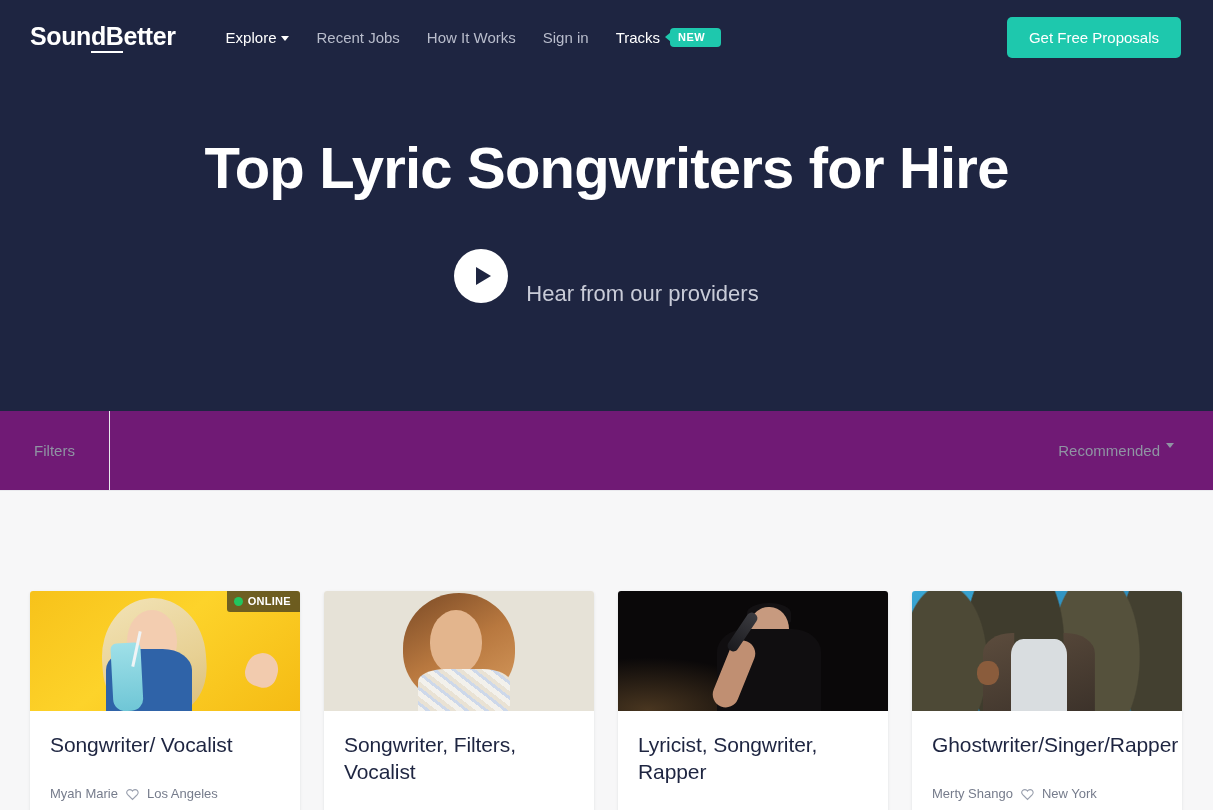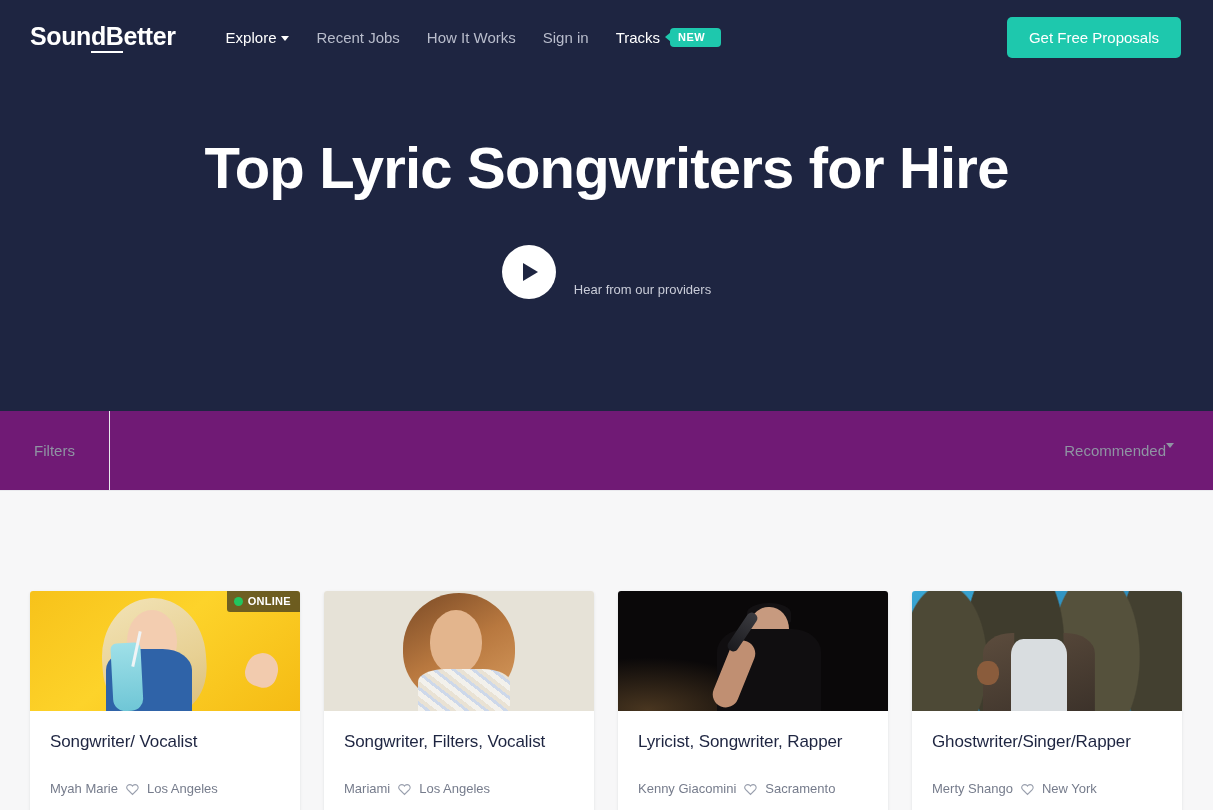--- a/index.html
+++ b/index.html
@@ -149,21 +149,21 @@
     flex: none;
   }
   .play-tri {
     width: 0; height: 0;
     border-top: 9px solid transparent;
     border-bottom: 9px solid transparent;
     border-left: 15px solid #1e2541;
     margin-left: 4px;
   }
   .hear-text {
-    font-size: 13px;
+    font-size: 22px;
     color: #c9ccd8;
     cursor: pointer;
     margin-top: 36px;
   }
 
   
   .filterbar {
     position: relative;
     height: 80px;
     background: #701a75;
@@ -180,21 +180,21 @@
     border-right: 1px solid #e9e9ed;
     cursor: pointer;
   }
   .filters-label {
     font-size: 15px;
     color: #8f94a3;
   }
   .filterbar-spacer { flex: 1; }
   .sort-control {
     display: flex;
-    gap: 0;
+    gap: 6px;
     padding-right: 39px;
     cursor: pointer;
   }
   .sort-label {
     font-size: 15px;
     color: #8f94a3;
   }
   .sort-caret {
     width: 0; height: 0;
     border-left: 4px solid transparent;
@@ -412,21 +412,21 @@
   }
   .online-dot {
     width: 9px; height: 9px;
     border-radius: 50%;
     background: #22c55e;
     flex: none;
   }
 
   .card-body { padding: 20px 20px 0 20px; }
   .card-title {
-    font-size: 17px;
+    font-size: 21px;
     font-weight: 500;
     color: #1e2541;
     margin: 0;
     line-height: 1.3;
     letter-spacing: -0.1px;
   }
   .card-meta {
     display: flex;
     align-items: center;
     gap: 8px;

